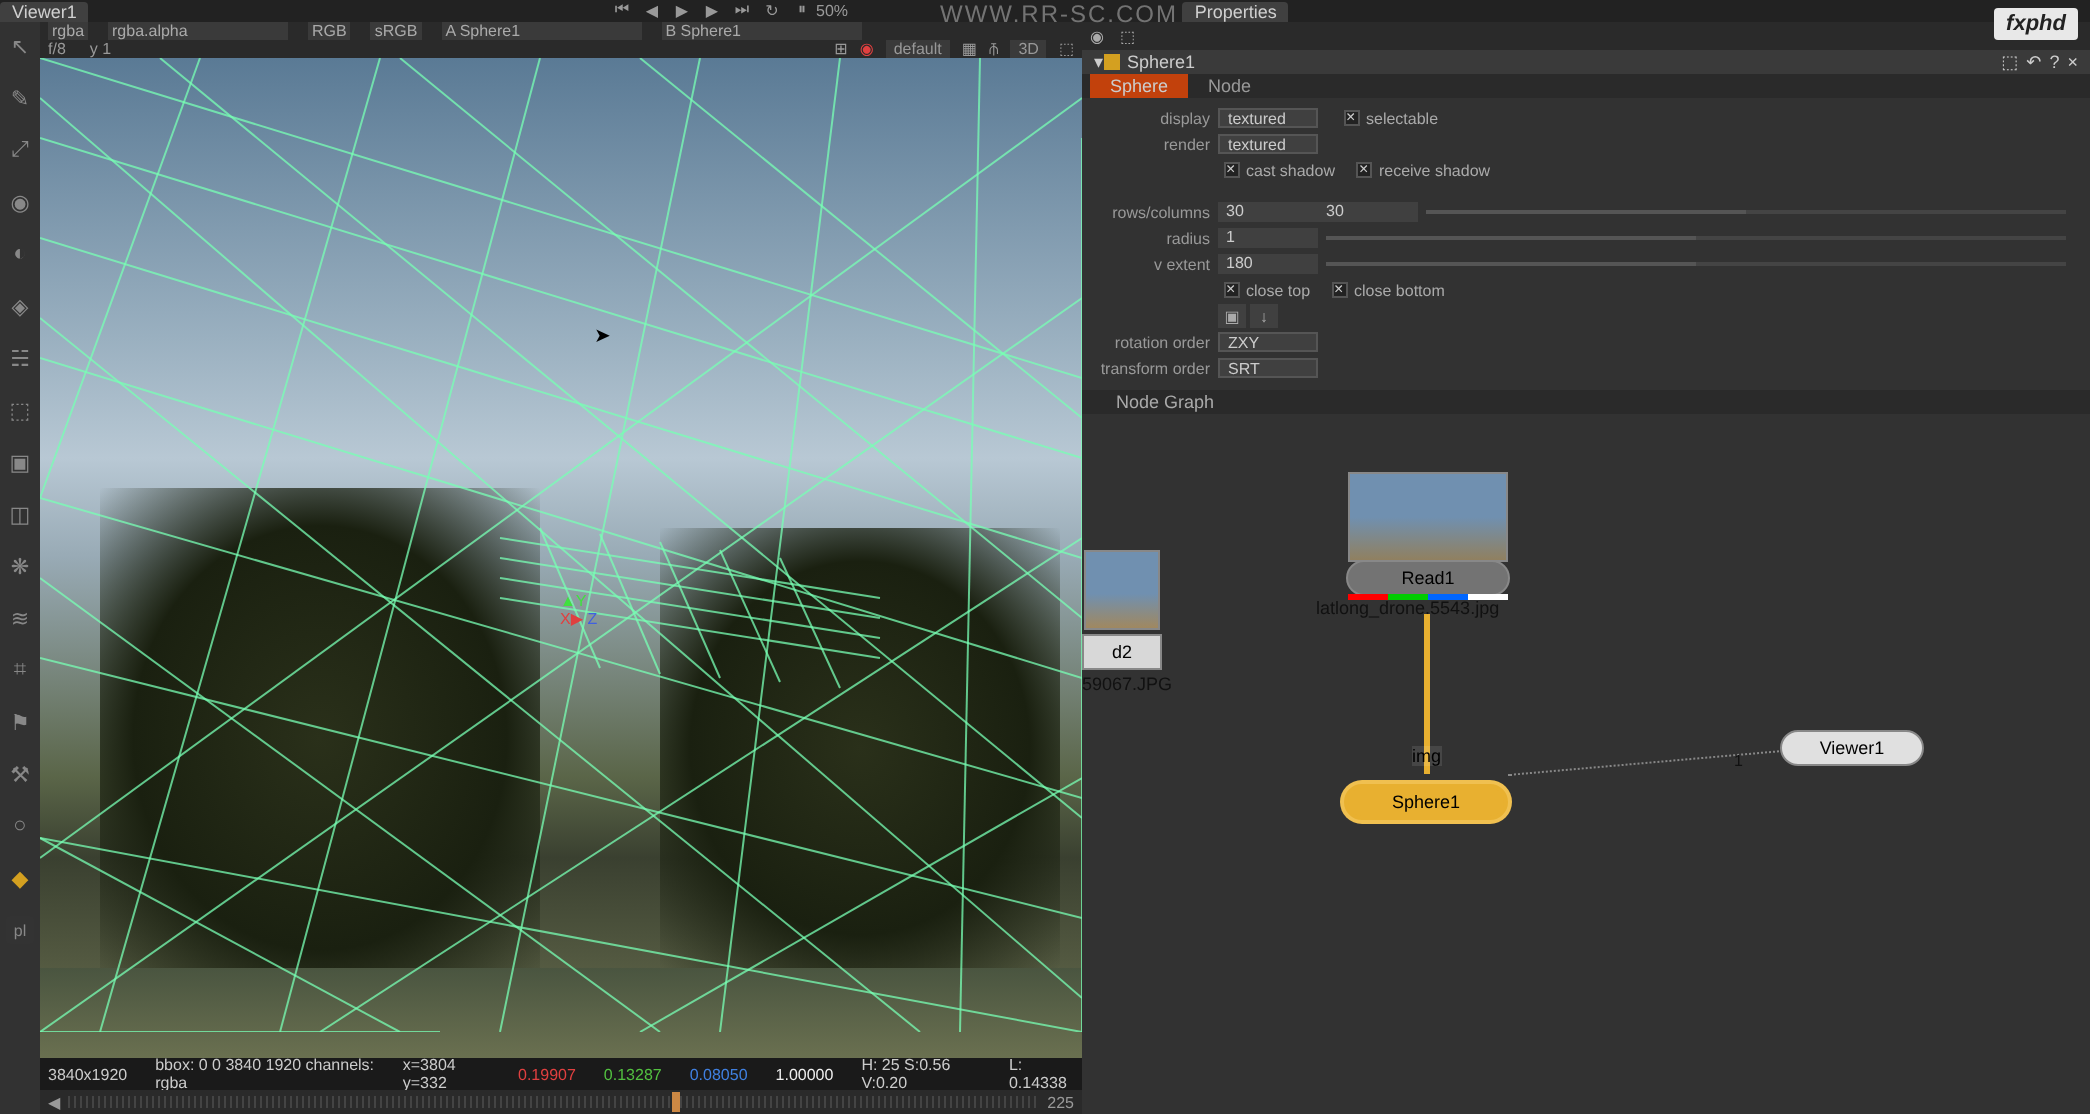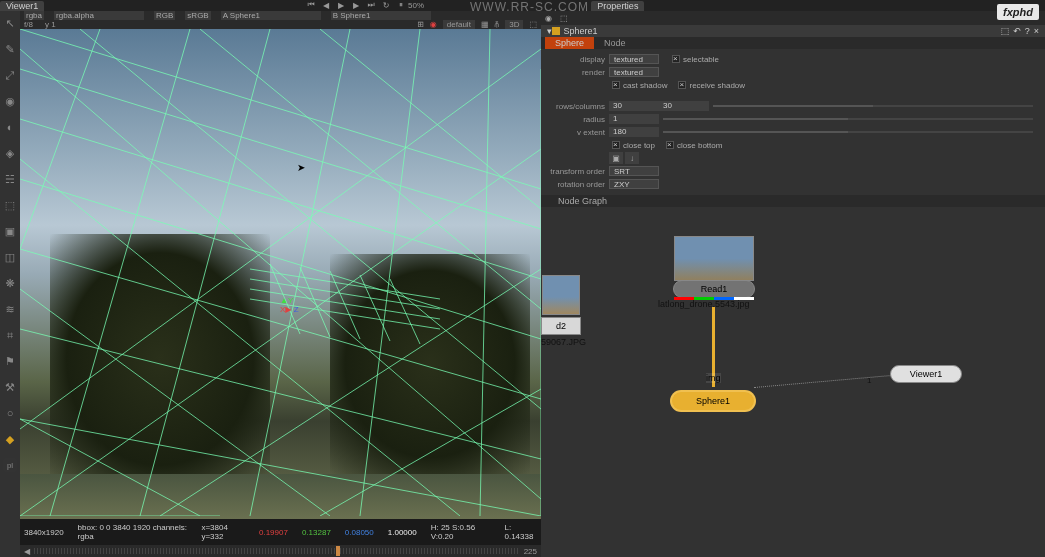--- a/index.html
+++ b/index.html
@@ -26,21 +26,21 @@
 .trees { position: absolute; bottom: 35px; left: 0; right: 0; height: 260px; }
 .tree { position: absolute; background: radial-gradient(ellipse, #2a301a 0%, #1a2010 60%, transparent 100%); }
 .tree.t1 { left: 30px; bottom: 0; width: 220px; height: 250px; }
 .tree.t2 { left: 310px; bottom: 10px; width: 200px; height: 220px; }
 .ground { position: absolute; bottom: 0; left: 0; right: 0; height: 45px; background: linear-gradient(#4a5540, #6a7050); }
 .wireframe { position: absolute; inset: 0; }
 .wireframe line { stroke: rgba(120, 255, 180, 0.75); stroke-width: 1; }
 .cursor { position: absolute; left: 277px; top: 133px; width: 8px; height: 12px; color: #000; font-size: 10px; }
 .gizmo { position: absolute; left: 260px; top: 267px; font-size: 8px; }
 .gizmo .x { color: #e04040; } .gizmo .y { color: #40e040; } .gizmo .z { color: #4060e0; }
-.status-bar { height: 26px; background: #1a1a1a; color: #ccc; font-size: 8px; display: flex; align-items: center; padding: 0 4px; gap: 14px; }
+.status-bar { height: 16px; background: #1a1a1a; color: #ccc; font-size: 8px; display: flex; align-items: center; padding: 0 4px; gap: 14px; }
 .status-bar .red { color: #e04040; } .status-bar .grn { color: #52c040; } .status-bar .blu { color: #4080e0; } .status-bar .wht { color: #eee; }
 .timeline { height: 12px; background: #2a2a2a; display: flex; align-items: center; font-size: 8px; color: #999; padding: 0 4px; }
 .timeline .track { flex: 1; height: 6px; background: repeating-linear-gradient(to right, #444 0, #444 1px, #2a2a2a 1px, #2a2a2a 3px); margin: 0 4px; position: relative; }
 .timeline .handle { position: absolute; right: 180px; top: -2px; width: 4px; height: 10px; background: #c84; }
 
 .right-panels { flex: 1; display: flex; flex-direction: column; position: relative; }
 .props-toolbar { height: 14px; background: #2a2a2a; display: flex; align-items: center; padding: 0 4px; font-size: 8px; color: #aaa; gap: 8px; }
 .props-header { height: 12px; background: #3a3a3a; display: flex; align-items: center; padding: 0 6px; font-size: 9px; color: #ccc; }
 .props-header .node-color { width: 8px; height: 8px; background: #d4a020; margin-right: 4px; }
 .props-header .icons { margin-left: auto; display: flex; gap: 4px; }
@@ -278,26 +278,26 @@
         <span style="width:8px"></span>
         <span class="cb checked"></span>
         <span>close bottom</span>
       </div>
       <div class="prop-row">
         <span class="lbl"></span>
         <span class="btn">▣</span>
         <span class="btn">↓</span>
       </div>
       <div class="prop-row">
+        <span class="lbl">rotation order</span>
+        <span class="dd">ZXY</span>
+      </div>
+      <div class="prop-row">
         <span class="lbl">transform order</span>
         <span class="dd">SRT</span>
-      </div>
-      <div class="prop-row">
-        <span class="lbl">rotation order</span>
-        <span class="dd">ZXY</span>
       </div>
     </div>
 
     <div class="node-graph-tab">
       <span>Node Graph</span>
     </div>
     <div class="node-graph">
       <div class="node partial" style="left:0px; top:110px; width:40px; height:18px; border-radius:0">
         <div style="position:absolute;top:-43px;left:0;width:38px;height:40px;background:linear-gradient(#7090b0 55%, #a08860 100%);border:1px solid #888"></div>
         <span>d2</span>

